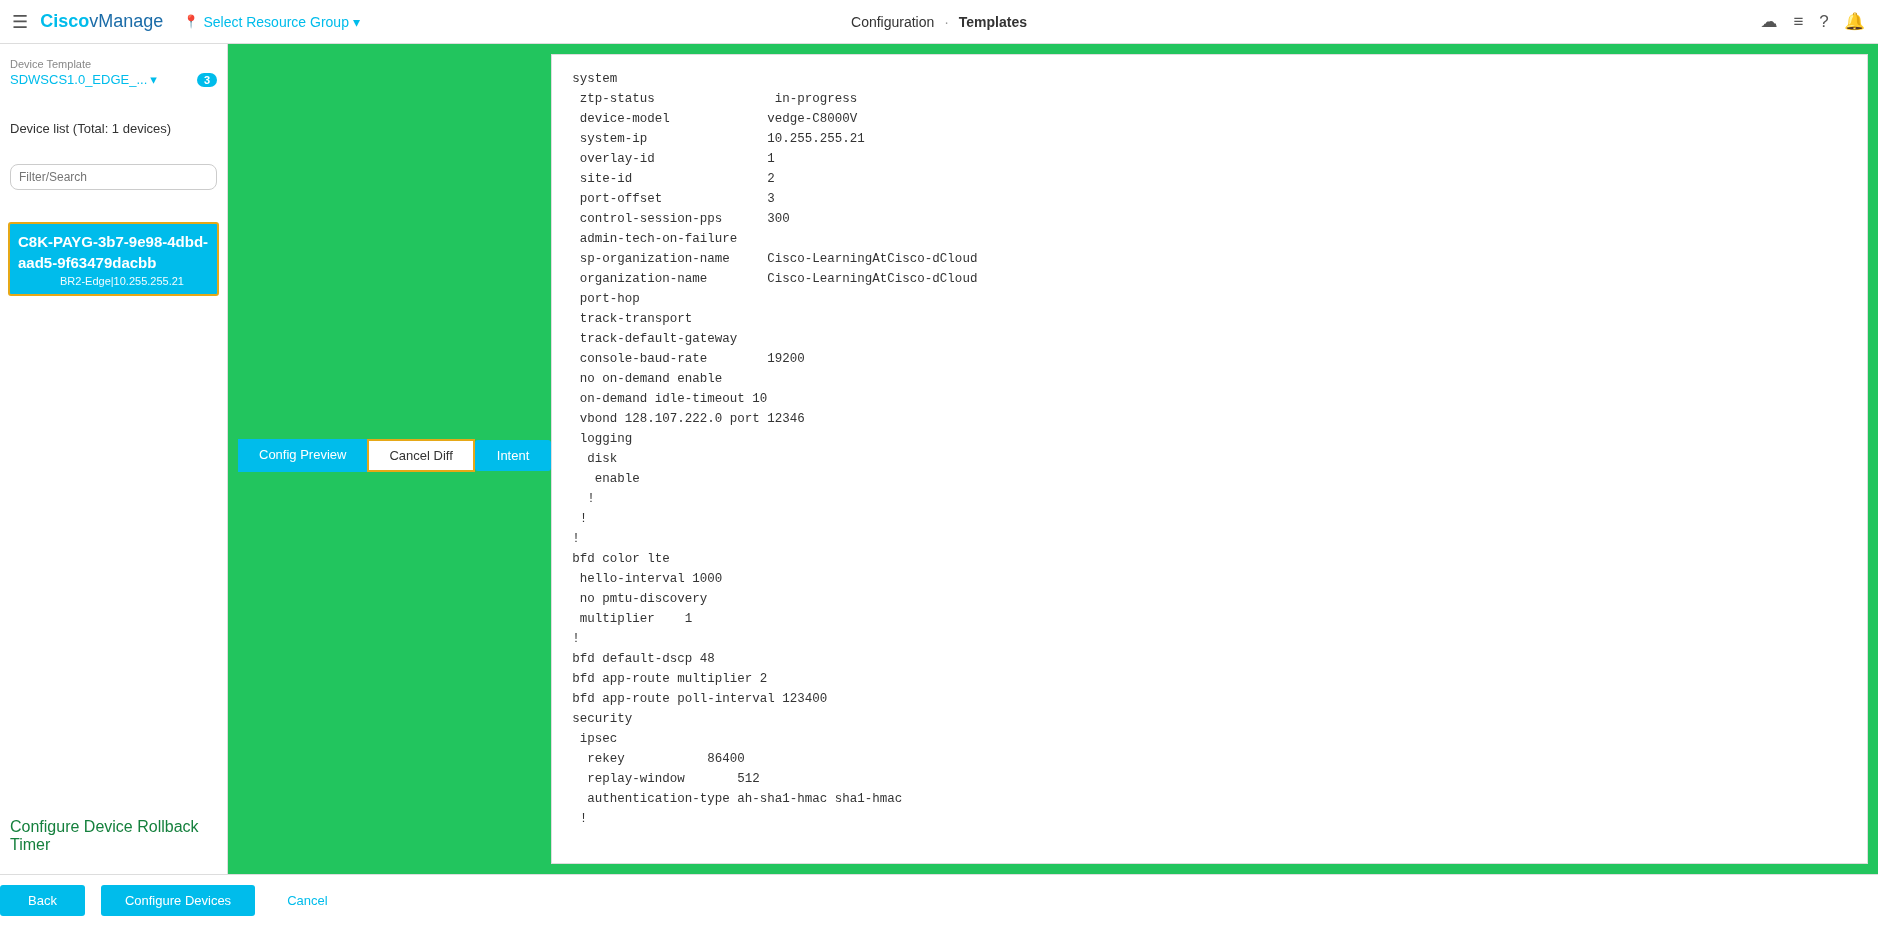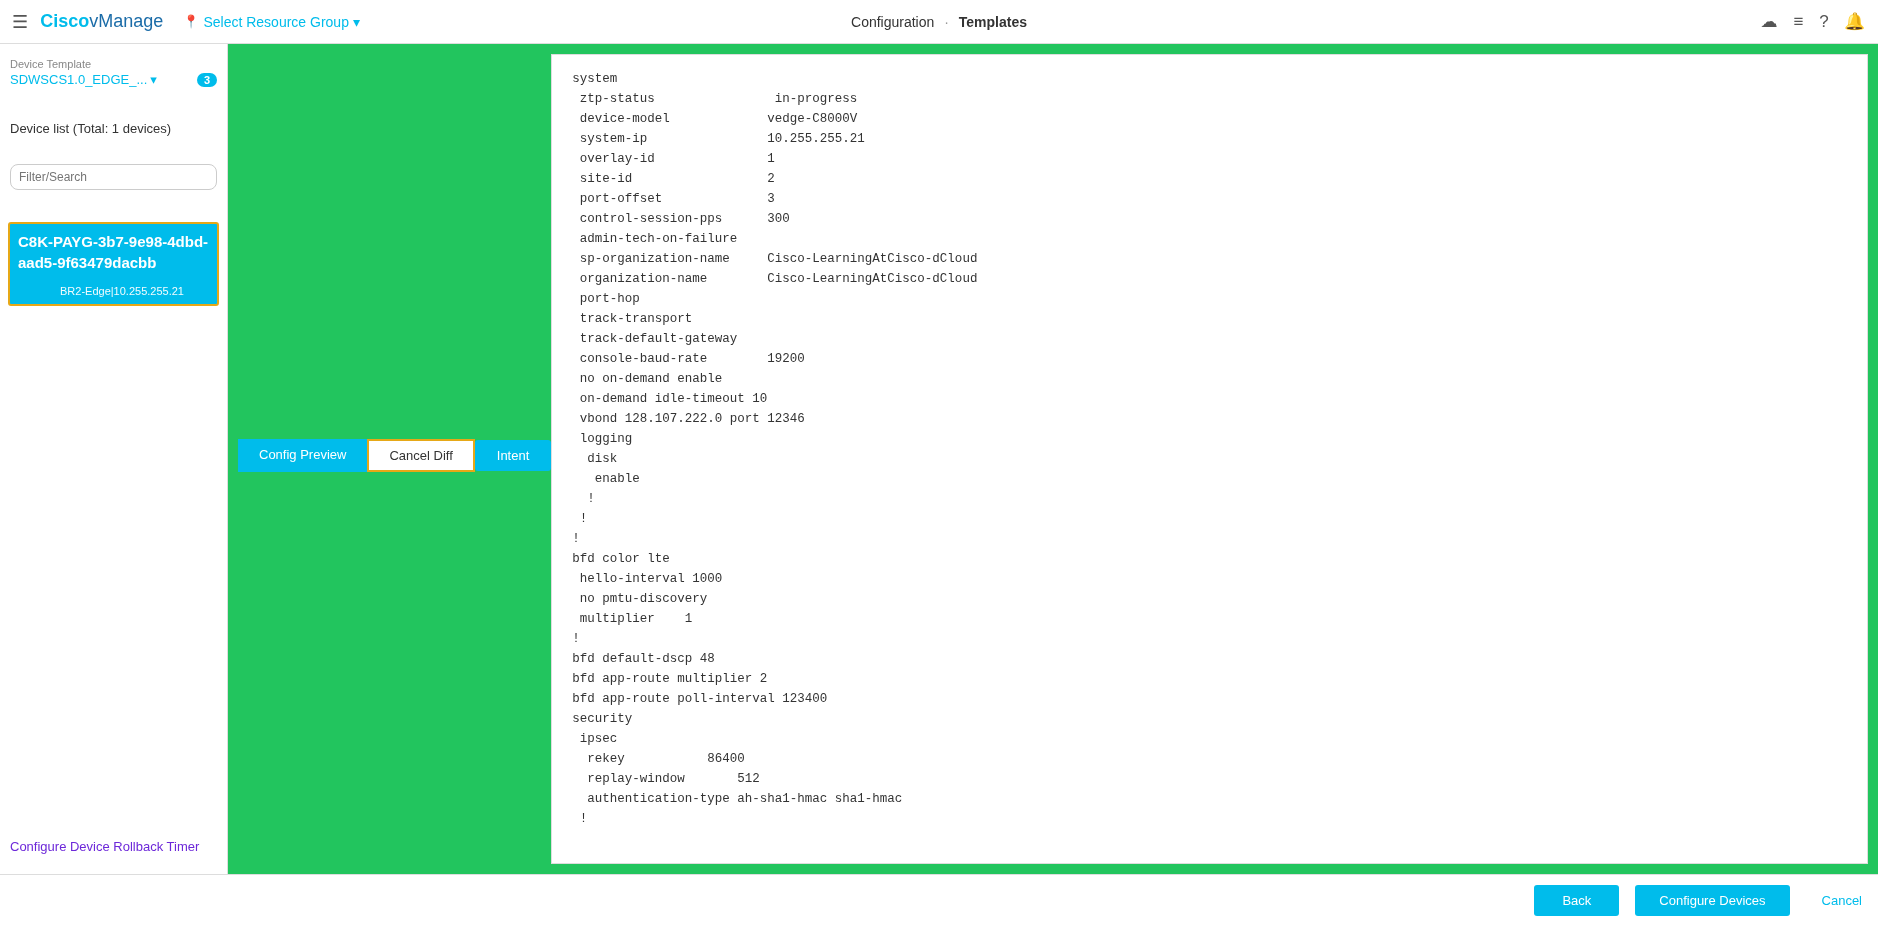--- a/index.html
+++ b/index.html
@@ -38,23 +38,23 @@
     .device-list-title { padding: 6px 10px 4px; font-size: 13px; color: #333; }
     .filter-input-wrap { padding: 4px 10px 8px; }
     .filter-input {
       width: 100%; border: 1px solid #ccc; border-radius: 8px; padding: 5px 8px; font-size: 12px; color: #555; outline: none;
     }
     .device-item {
       background: #00bceb; color: #fff; margin: 4px 8px; border-radius: 3px; padding: 7px 8px;
       border: 2px solid #e6a817; cursor: pointer;
     }
     .device-item-id { font-size: 15px; font-weight: 600; line-height: 1.4; word-break: break-all; }
-    .device-item-sub { font-size: 11px; margin-top: 12px; opacity: 0.95; padding-left: 42px; }
+    .device-item-sub { font-size: 11px; margin-top: 2px; opacity: 0.95; padding-left: 42px; }
     .sidebar-footer { margin-top: auto; padding: 10px; }
-    .rollback-link { color: #6d28d9; font-size: 13px; cursor: pointer; text-decoration: none; }
+    .rollback-link { color: #15803d; font-size: 16px; cursor: pointer; text-decoration: none; }
 
     
     .content-area { flex: 1; display: flex; flex-direction: row; background: #22c55e; padding: 10px; overflow: hidden; }
     .tabs-and-button { display: flex; align-items: center; justify-content: space-between; margin-bottom: 8px; }
     .tabs { display: flex; gap: 0; }
     .tab {
       padding: 7px 20px; font-size: 13px; cursor: pointer; border: 1px solid #ddd;
       background: #fff; color: #333;
     }
     .tab.active { background: #00bceb; color: #fff; border-color: #00bceb; }
@@ -68,21 +68,21 @@
       overflow-y: auto; padding: 14px 20px;
     }
     .config-text {
       font-family: 'Courier New', Courier, monospace; font-size: 12.5px; color: #333;
       line-height: 1.6; white-space: pre;
     }
 
     
     .bottom-bar {
       height: 52px; background: #fff; border-top: 1px solid #ddd;
-      display: flex; align-items: center; justify-content: flex-end; gap: 16px;
+      display: flex; align-items: center; justify-content: flex-start; gap: 16px;
     }
     .btn-back {
       background: #00bceb; color: #fff; border: none; border-radius: 3px;
       padding: 8px 28px; font-size: 13px; cursor: pointer; font-weight: 500;
     }
     .btn-configure {
       background: #00bceb; color: #fff; border: none; border-radius: 3px;
       padding: 8px 24px; font-size: 13px; cursor: pointer; font-weight: 500;
     }
     .btn-cancel {

